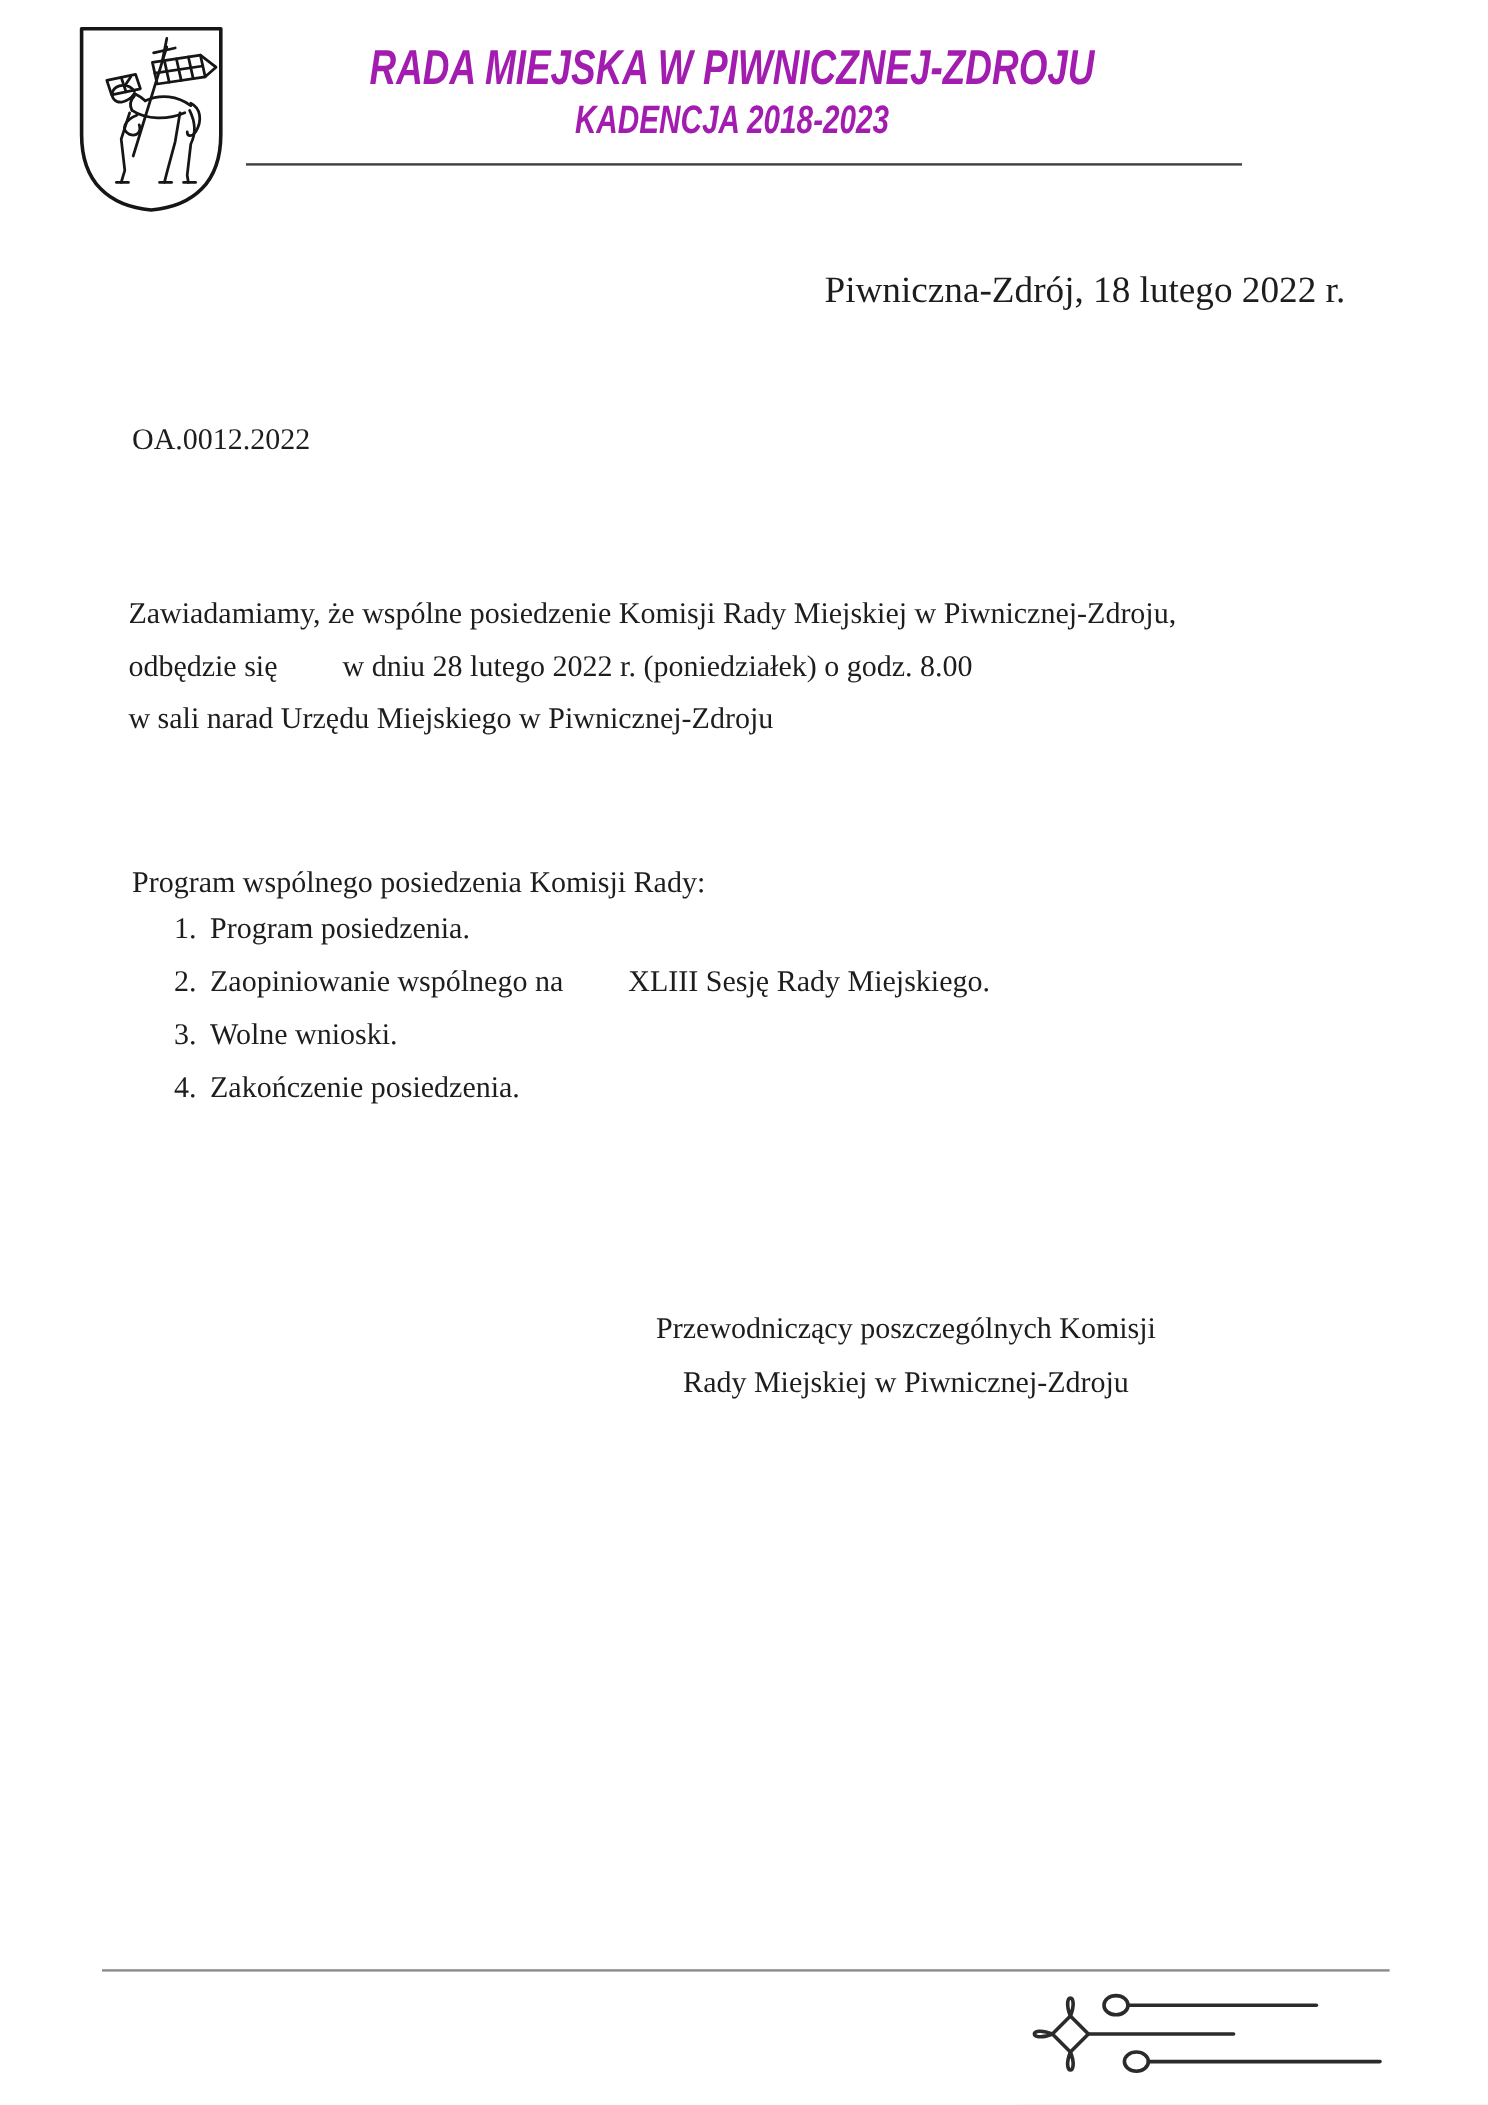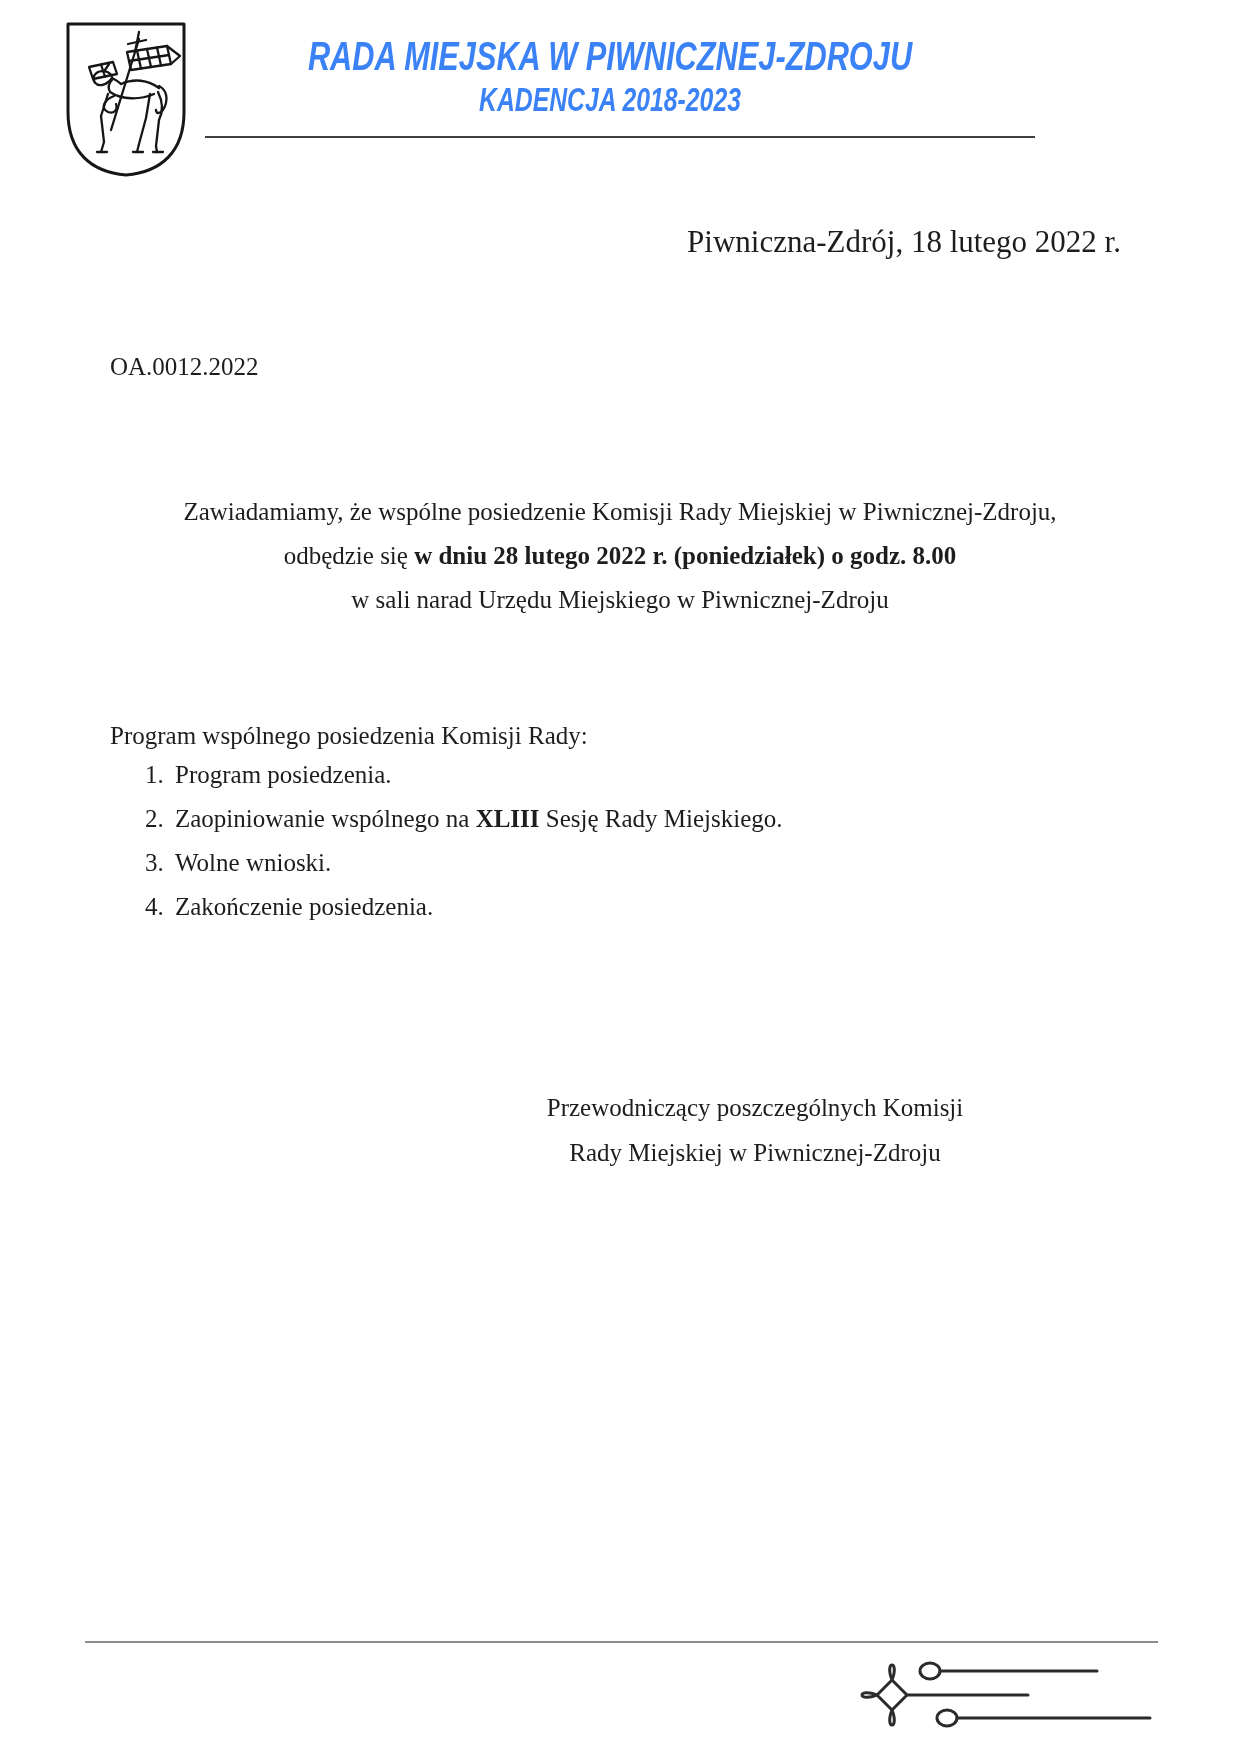--- a/index.html
+++ b/index.html
@@ -21,21 +21,21 @@
     width: 124px; height: 158px;
   }
   .header-text {
     position: absolute;
     left: 185px; top: 34px;
     width: 850px;
     text-align: center;
     font-family: "Liberation Sans", sans-serif;
     font-style: italic;
     font-weight: bold;
-    color: #3b82f6;
+    color: #a21caf;
   }
   .org-title {
     font-size: 41px;
     line-height: 44px;
     transform: scaleX(0.75);
     transform-origin: 50% 50%;
     white-space: nowrap;
     letter-spacing: 0px;
   }
   .org-term {
@@ -64,23 +64,22 @@
     position: absolute;
     left: 110px; top: 353px;
     font-size: 25px;
   }
   .notice {
     position: absolute;
     left: 107px; top: 490px;
     width: 1026px;
     font-size: 25px;
     line-height: 44px;
-    text-align: center;
-  }
-  .bold { font-weight: bold; }
+  }
+  .bold { font-weight: normal; margin-left: 48px; }
 
   .agenda-heading {
     position: absolute;
     left: 110px; top: 722px;
     font-size: 25px;
     font-weight: normal;
   }
   .agenda-list {
     position: absolute;
     left: 145px; top: 760px;

